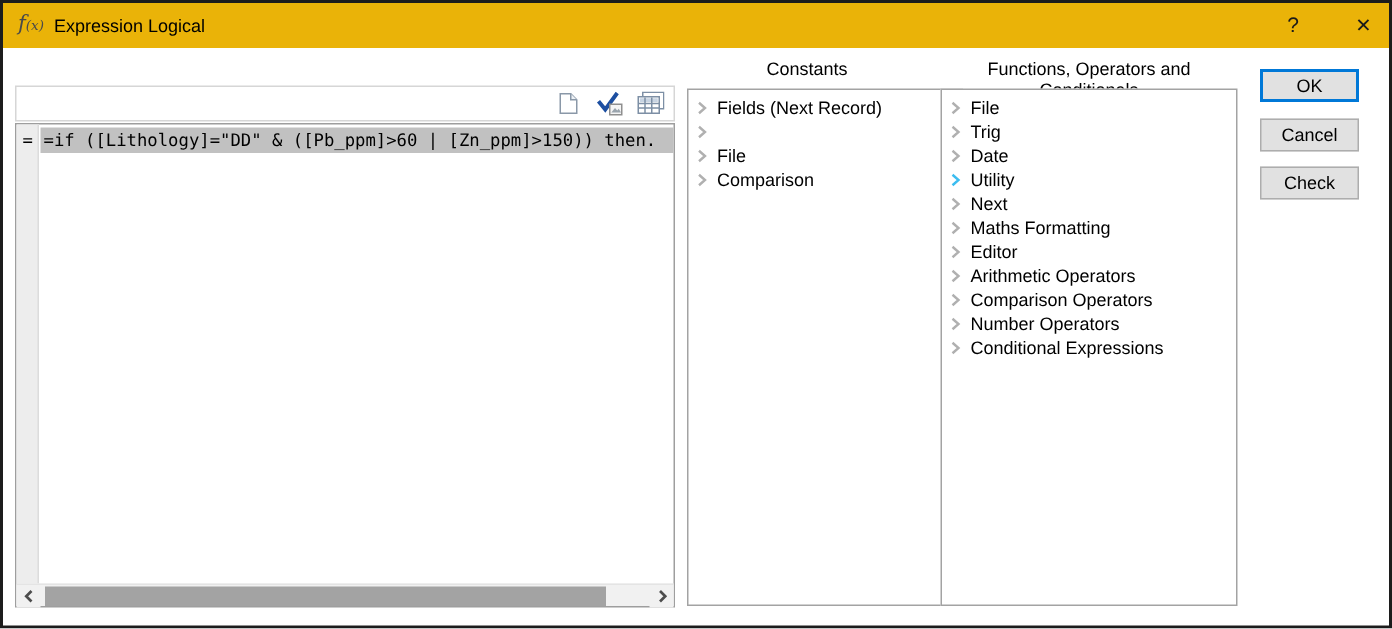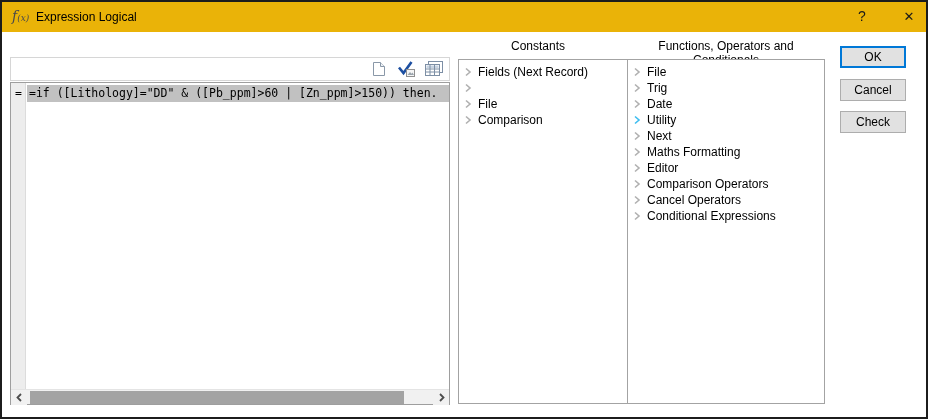--- a/index.html
+++ b/index.html
@@ -208,33 +208,39 @@
         <span class="tree-label">Maths Formatting</span>
       </div>
 
       <div class="tree-row">
         <svg class="chev" width="8" height="10" viewBox="0 0 8 10">
           <polyline points="2,1.5 6,5 2,8.5"></polyline>
         </svg>
         <span class="tree-label">Editor</span>
       </div>
 
+      <div class="tree-row">
+        <svg class="chev" width="8" height="10" viewBox="0 0 8 10">
+          <polyline points="2,1.5 6,5 2,8.5"></polyline>
+        </svg>
+        <span class="tree-label">Arithmetic Operators</span>
+      </div>
 
       <div class="tree-row">
         <svg class="chev" width="8" height="10" viewBox="0 0 8 10">
           <polyline points="2,1.5 6,5 2,8.5"></polyline>
         </svg>
         <span class="tree-label">Comparison Operators</span>
       </div>
 
       <div class="tree-row">
         <svg class="chev" width="8" height="10" viewBox="0 0 8 10">
           <polyline points="2,1.5 6,5 2,8.5"></polyline>
         </svg>
-        <span class="tree-label">Cancel Operators</span>
+        <span class="tree-label">Number Operators</span>
       </div>
 
       <div class="tree-row">
         <svg class="chev" width="8" height="10" viewBox="0 0 8 10">
           <polyline points="2,1.5 6,5 2,8.5"></polyline>
         </svg>
         <span class="tree-label">Conditional Expressions</span>
       </div>
     </div>
 

